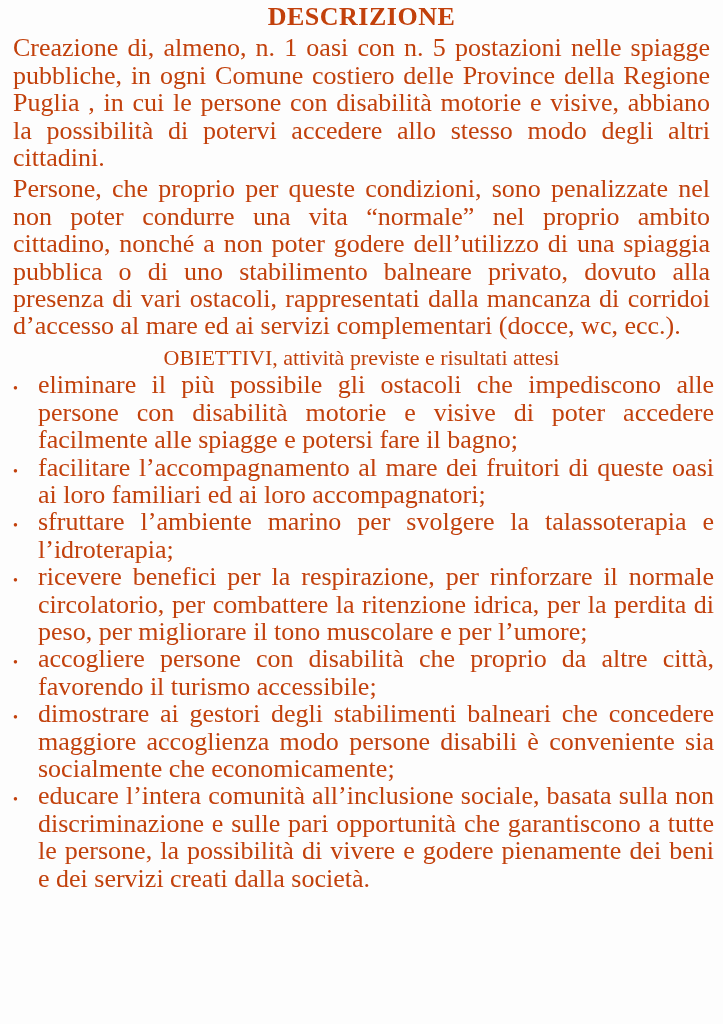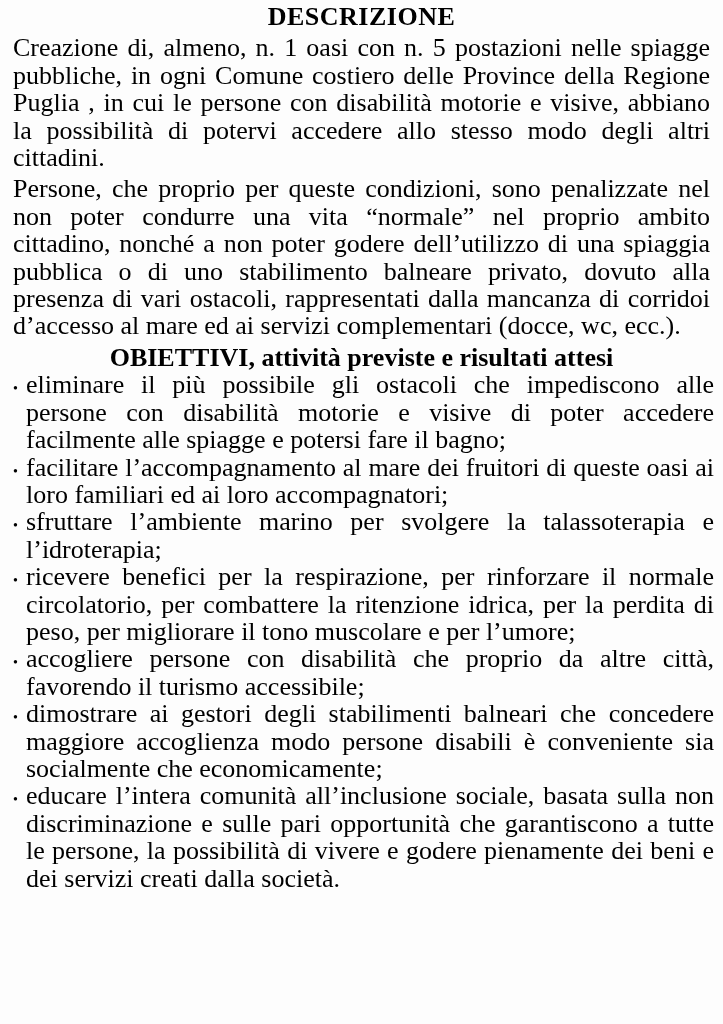--- a/index.html
+++ b/index.html
@@ -6,63 +6,64 @@
     margin: 0;
     padding: 0;
     background: #ffffff;
   }
   .page {
     width: 723px;
     height: 1024px;
     box-sizing: border-box;
     padding: 3px 9px 0 9px;
     background: #fdfdfd;
-    color: #000000;
+    color: #c2410c;
     font-family: "Liberation Serif", "DejaVu Serif", serif;
     font-size: 26px;
     line-height: 27.4px;
     overflow: hidden;
   }
   .doc-title {
     margin: 0;
     font-size: 26px;
     font-weight: bold;
     text-align: center;
     letter-spacing: 0.5px;
   }
   .para {
     margin: 4px;
     text-align: justify;
   }
   .italic {
   }
   .section-heading {
     margin: 0;
-    font-size: 26px;
-    font-weight: bold;
+    font-size: 22px;
+    font-weight: normal;
     text-align: center;
   }
   .bullet-list {
     margin: 0;
     padding: 0;
   }
   .bullet-item {
     display: flex;
     align-items: baseline;
   }
   .bullet-dot {
     flex: 0 0 17px;
     box-sizing: border-box;
     text-indent: 4px;
     font-size: 14px;
     line-height: 27.4px;
   }
   .bullet-text {
     flex: 1 1 auto;
     text-align: justify;
+    margin-left: 12px;
   }
 </style>
 </head>
 <body>
 
 <div class="page">
 
   <h1 class="doc-title">DESCRIZIONE</h1>
 
   <p class="para">Creazione di, almeno, n. 1 oasi con n. 5 postazioni nelle spiagge pubbliche, in ogni Comune costiero delle Province della Regione Puglia , in cui le persone con disabilità motorie e visive, abbiano la possibilità di potervi accedere allo stesso modo degli altri cittadini.</p>

